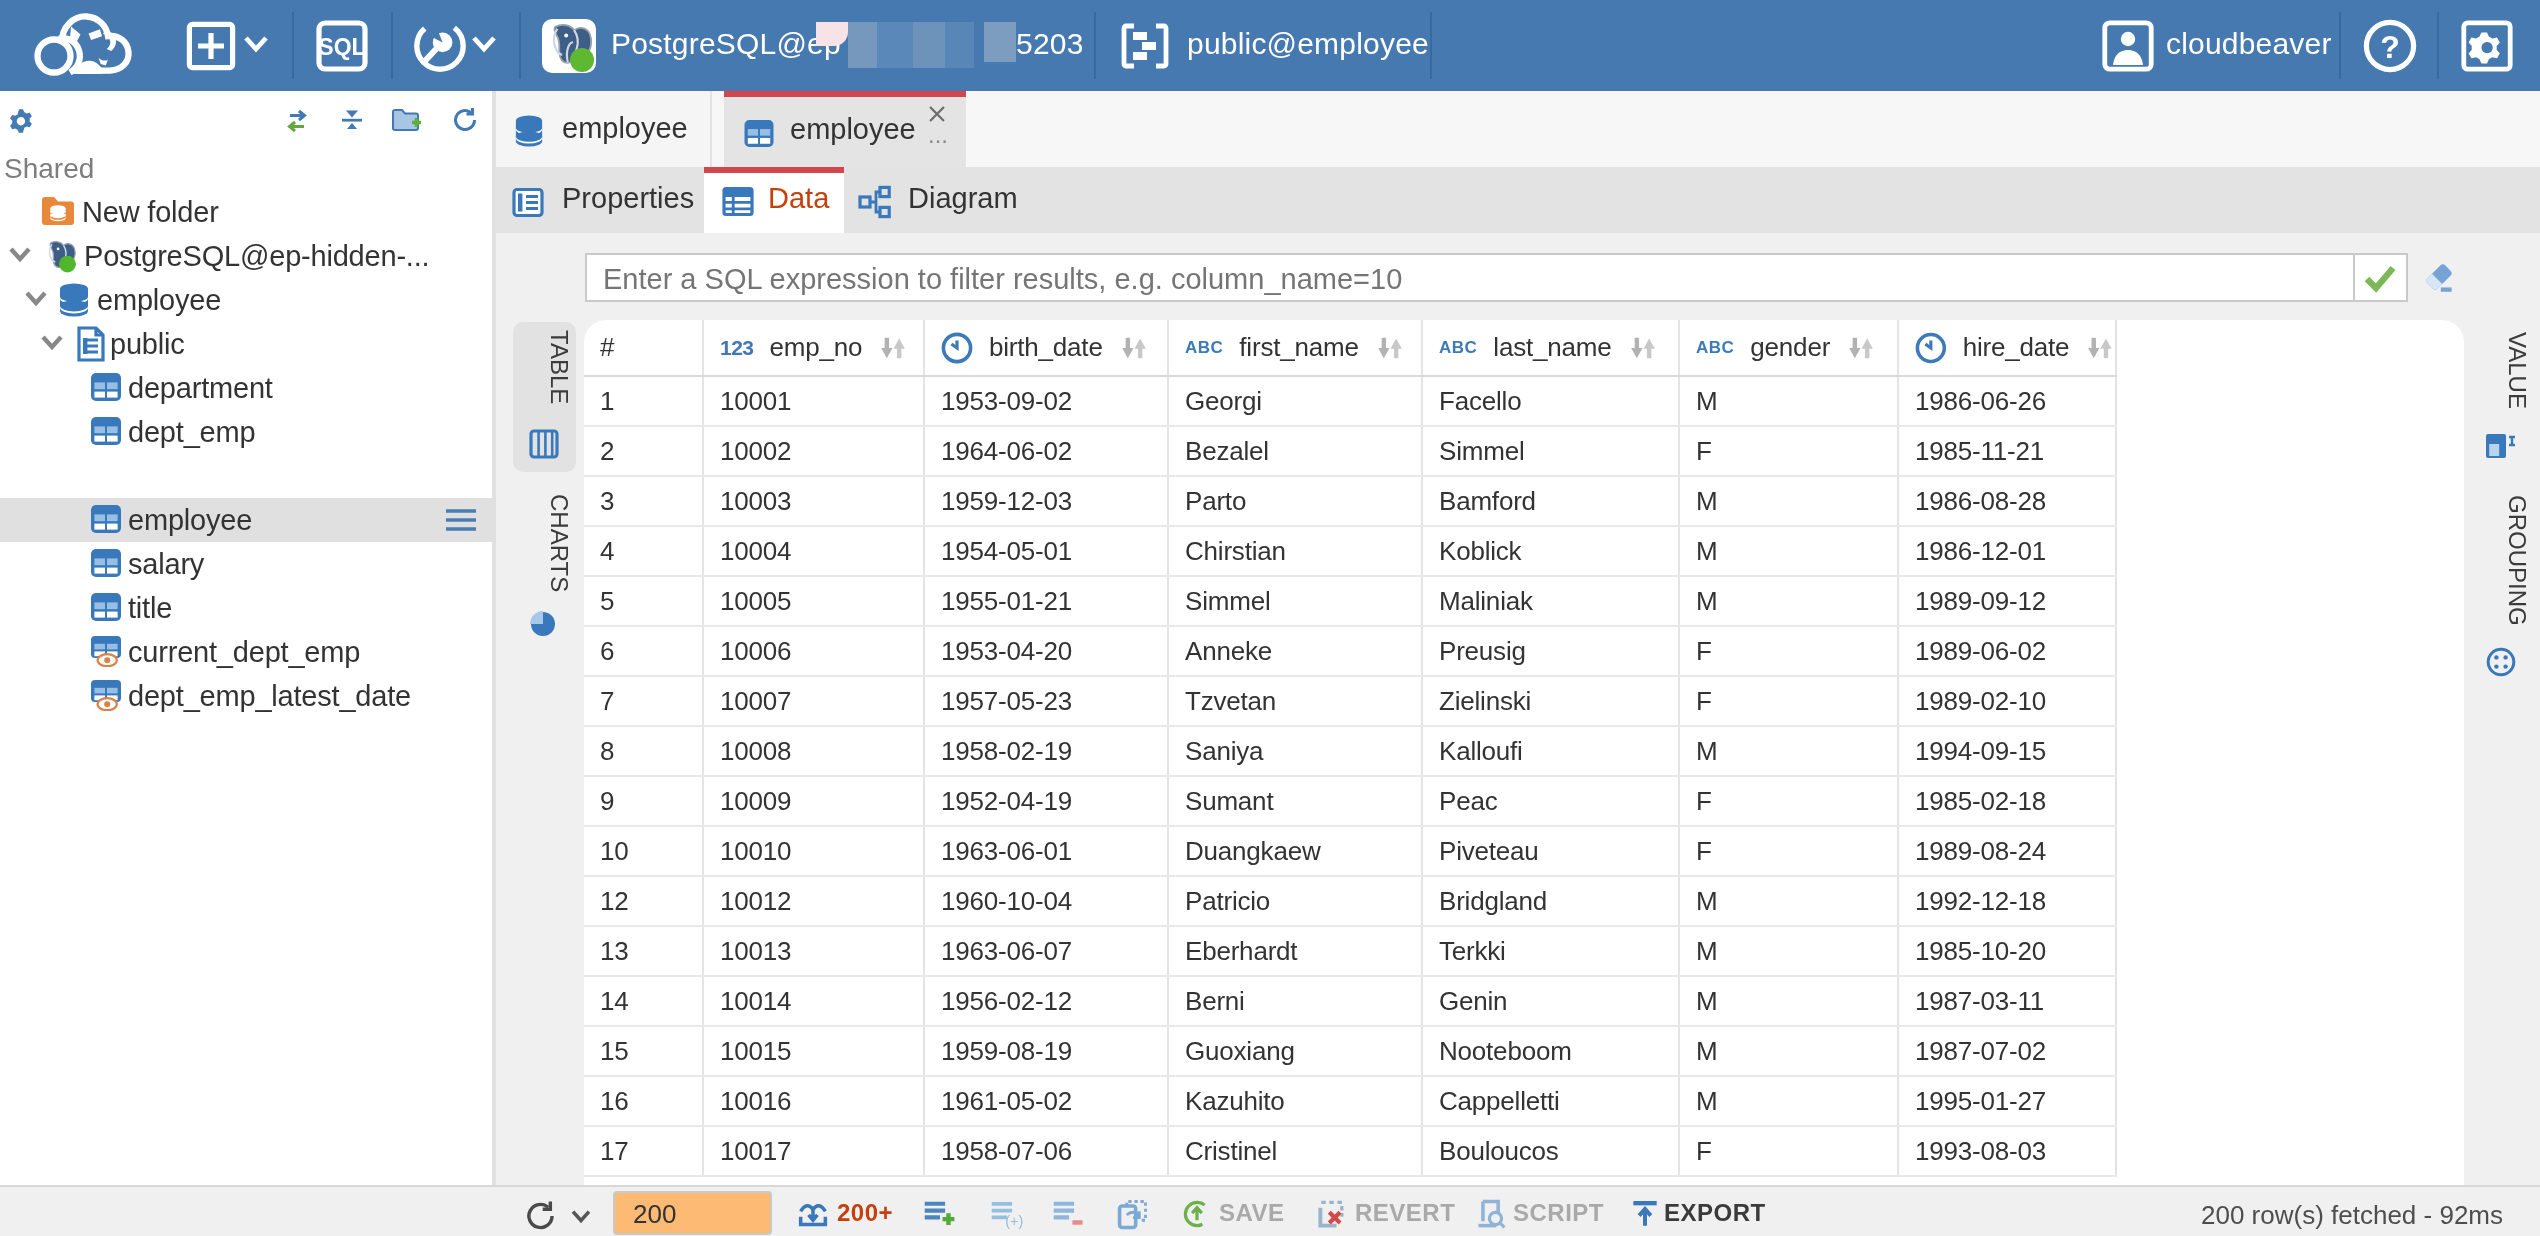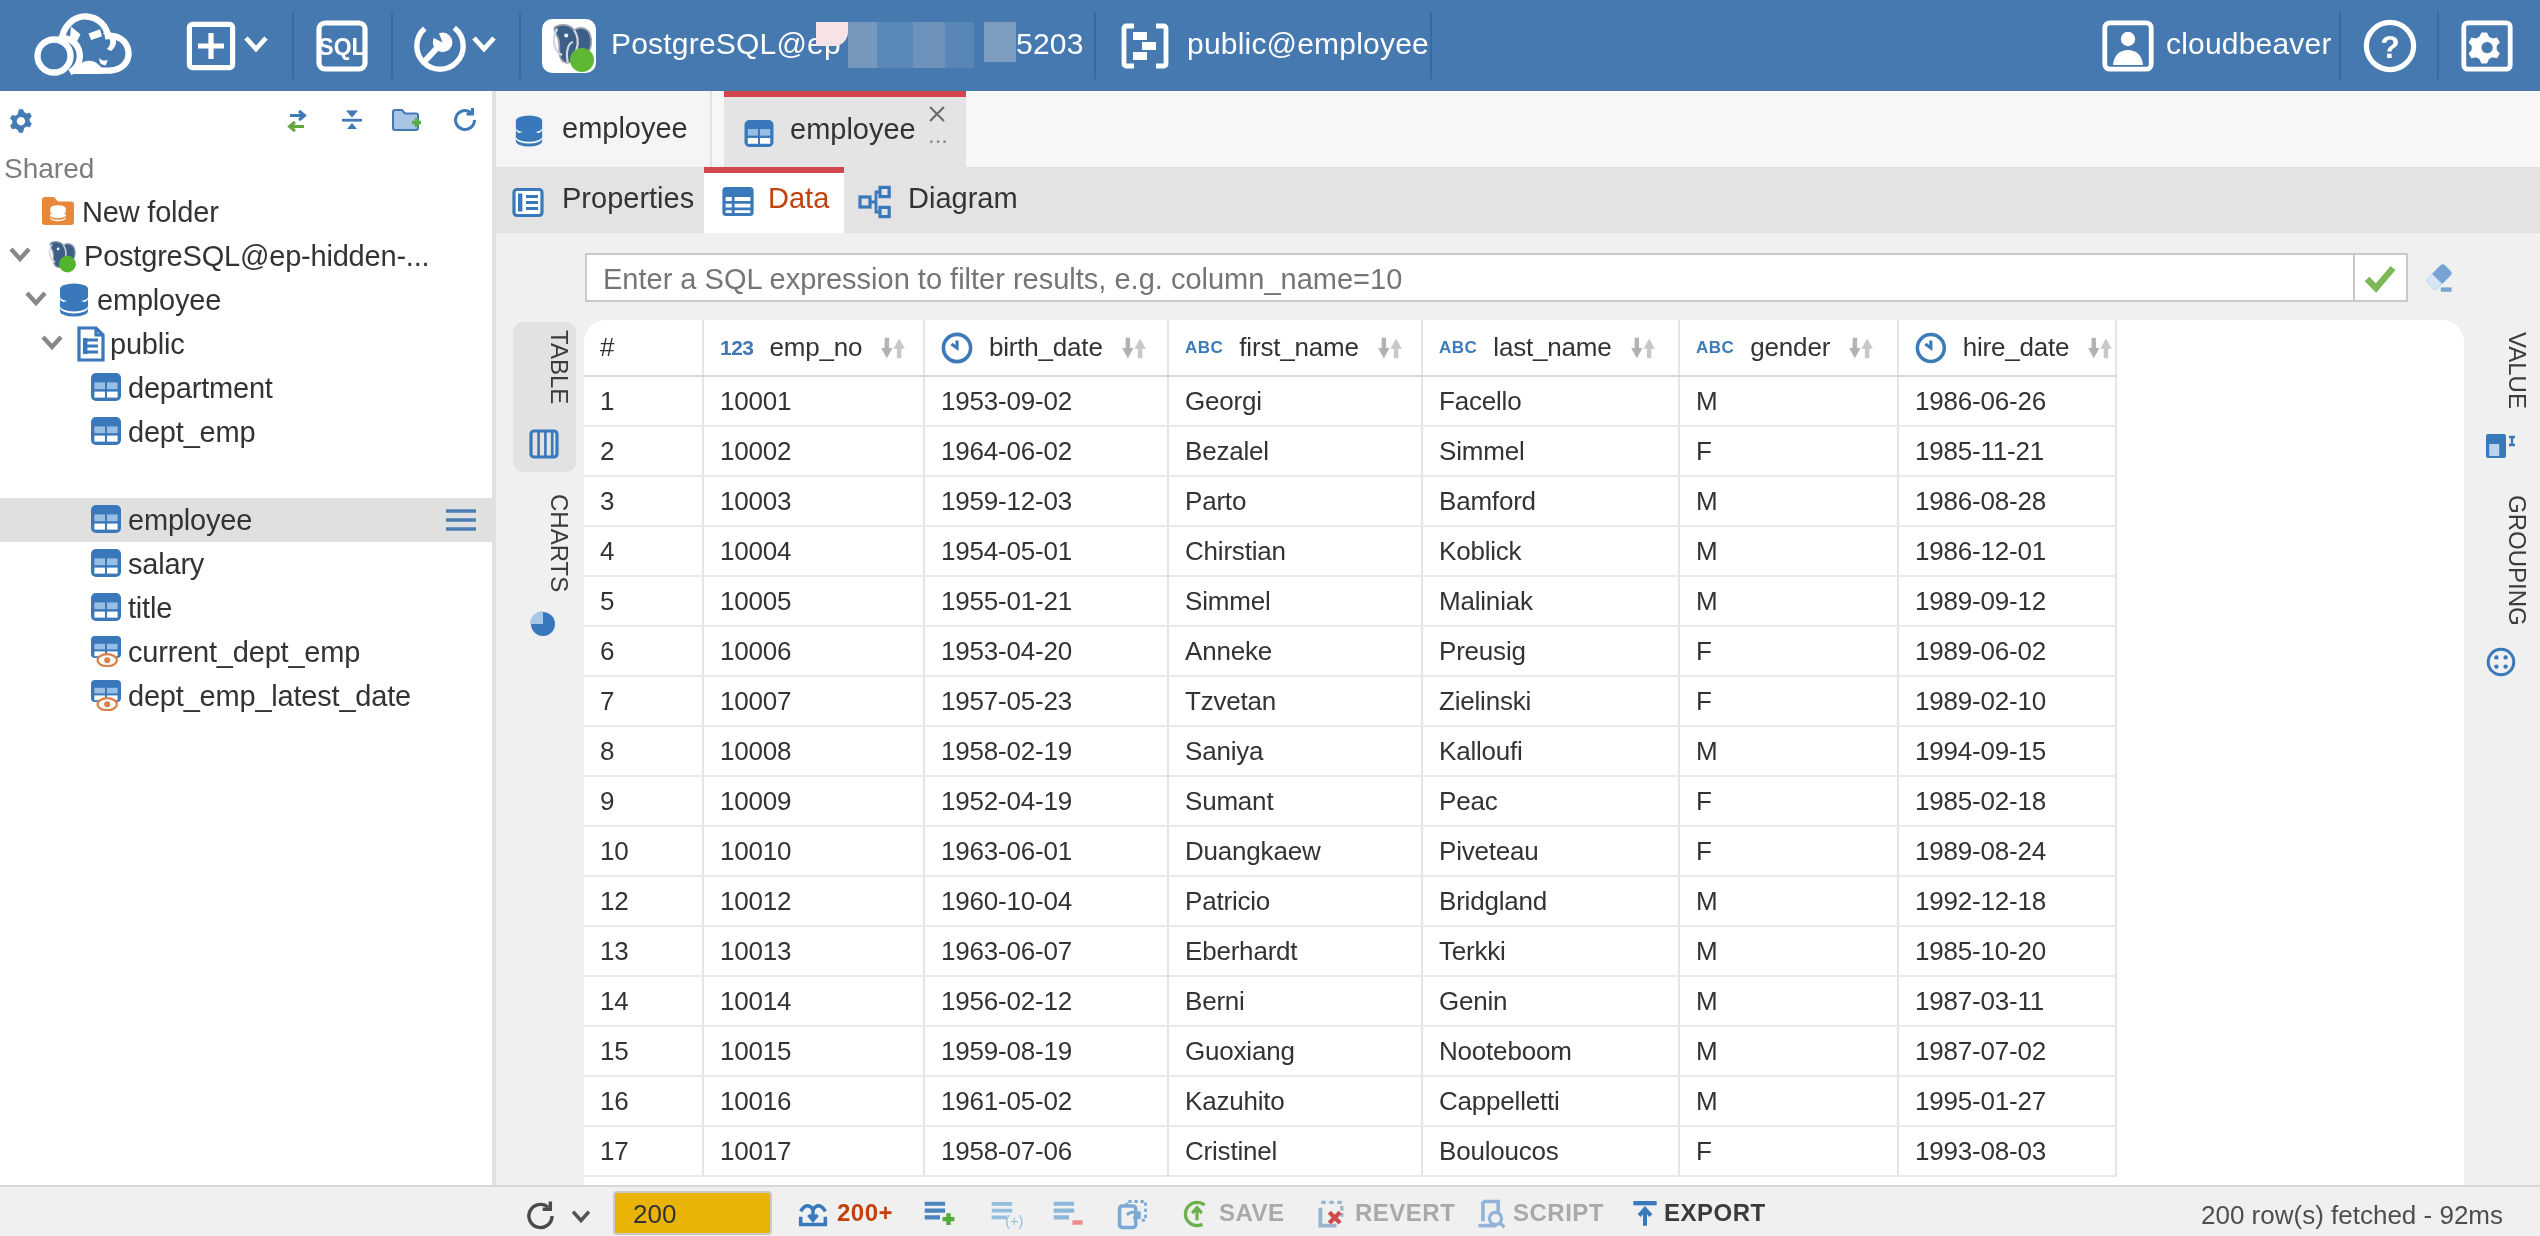--- a/index.html
+++ b/index.html
@@ -639,21 +639,21 @@
       <circle cx="9.8" cy="9.8" r="1.1" fill="#3878bb"></circle>
     </svg>
   <div id="statusbar">
     <svg class="abs" style="left:28px;top:12px" width="34" height="34" viewBox="0 0 20 20">
         <path d="M16.5 10 a6.8 6.8 0 1 1 -2.3-5.1" fill="none" stroke="#4a4a4a" stroke-width="2"></path>
         <path d="M15.5 1.5 v4.5 h-4.5" fill="none" stroke="#4a4a4a" stroke-width="2" fill-rule="evenodd"></path>
       </svg>
     <svg class="abs" style="left:74px;top:22px" width="22px" height="16" viewBox="0 0 12 9">
         <path d="M1.5 1.5 l4.5 5 4.5-5" fill="none" stroke="#555" stroke-width="2"></path>
       </svg>
-    <div class="abs" style="left:117px;top:4px;width:159px;height:44px;background:#eab308;border:2px solid #c9c9c9;border-radius:4px;font-size:26px;color:#333;padding:6px 0 0 18px">200</div>
+    <div class="abs" style="left:117px;top:4px;width:159px;height:44px;background:#fdba74;border:2px solid #c9c9c9;border-radius:4px;font-size:26px;color:#333;padding:6px 0 0 18px">200</div>
     <svg class="abs" style="left:301px;top:12px" width="32" height="30" viewBox="0 0 18 17">
         <path d="M2 7 c2.5-4 5-4 7-1 2-3 4.5-3 7 1" fill="none" stroke="#3878bb" stroke-width="2"></path>
         <path d="M9 6 v5 M6.5 9 l2.5 3 2.5-3" fill="none" stroke="#3878bb" stroke-width="2"></path>
         <path d="M2 10 v4.5 h14 V10" fill="none" stroke="#3878bb" stroke-width="2"></path>
       </svg>
     <div class="sbtext" style="left:341px;color:#c2410c">200+</div>
     <svg class="abs" style="left:427px;top:12px" width="34" height="30" viewBox="0 0 20 17">
         <path d="M1 2.5 h12 M1 6.5 h12 M1 10.5 h9" stroke="#4a85c0" stroke-width="2.4"></path>
         <path d="M14.5 12.5 h7 M18 9 v7" stroke="#53a93a" stroke-width="2.6" transform="translate(-3 -1)"></path>
       </svg>

